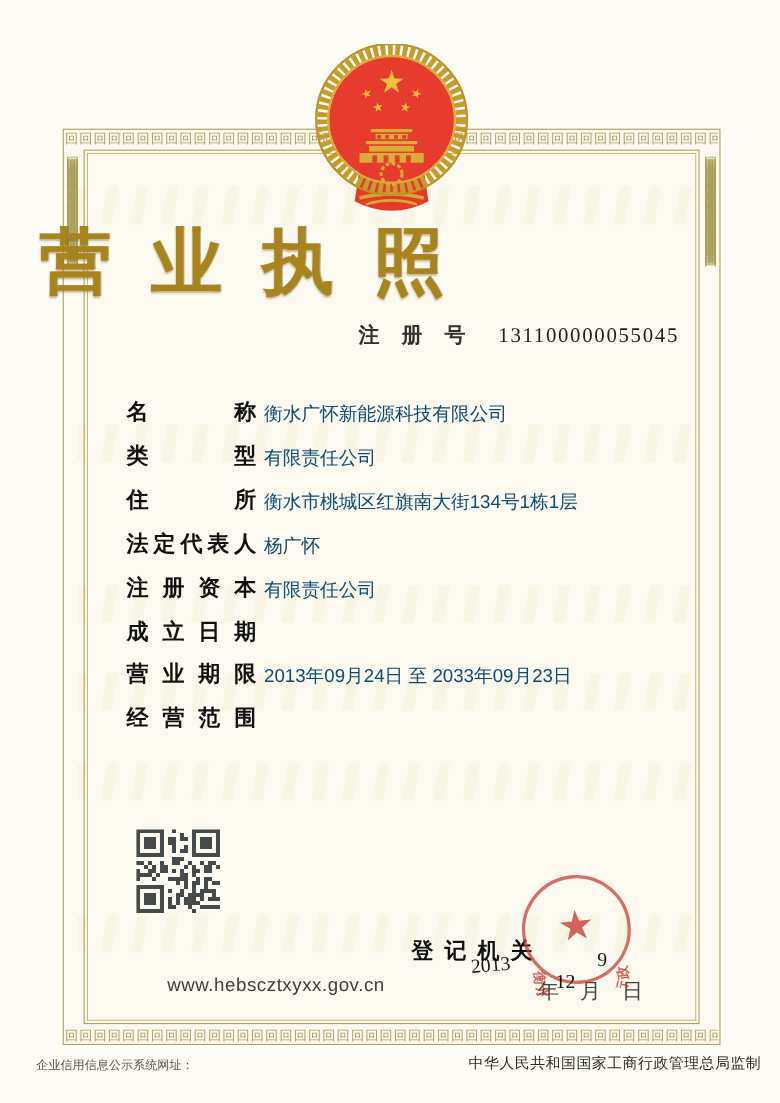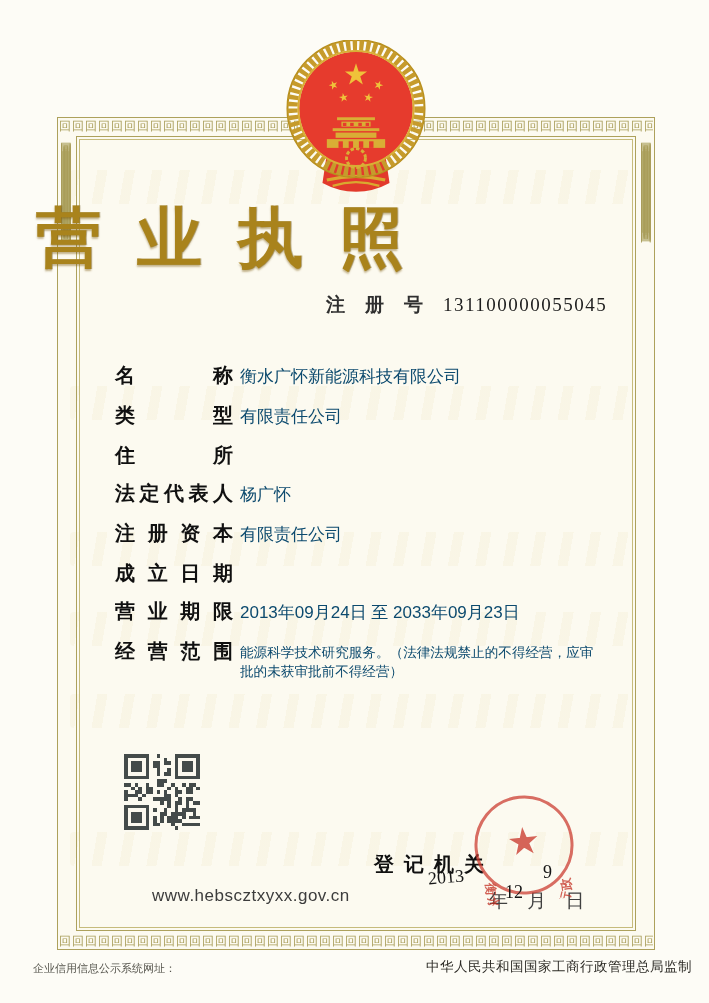--- a/index.html
+++ b/index.html
@@ -45,21 +45,21 @@
     letter-spacing:36px; text-indent:36px; color:#a9831c;
     text-shadow:0 2px 2px rgba(125,92,14,0.45), 1px 0 0 rgba(90,65,8,0.35);
   }
   #reg-line {
     position:absolute; left:326px; top:292px; z-index:4;
     display:flex; align-items:baseline;
   }
   #reg-label { font-size:19px; font-weight:600; color:#2f2f2f; letter-spacing:20px; }
   #reg-number {
     font-family:"Liberation Serif", serif; font-size:19px; color:#1e1e1e;
-    letter-spacing:1.5px; margin-left:0;
+    letter-spacing:1.5px; margin-left:10px;
   }
   
   #fields { position:absolute; left:115px; top:364px; width:480px; z-index:4; }
   .field-row { display:flex; align-items:flex-start; margin-bottom:16px; min-height:22px; }
   .field-row:nth-child(4) { margin-top:15px; }
   .field-label {
     width:118px; flex:0 0 118px; display:flex; justify-content:space-between;
     font-weight:700; font-size:20px; color:#101010; line-height:22px;
   }
   .field-value { margin-left:7px; font-size:17px; color:#0c4a6e; line-height:22px; padding-top:2px; }
@@ -178,20 +178,21 @@
         <span>类</span>
         <span>型</span>
       </div>
       <div class="field-value">有限责任公司</div>
     </div>
     <div class="field-row">
       <div class="field-label">
         <span>住</span>
         <span>所</span>
       </div>
+      <div class="field-value">衡水市桃城区红旗南大街134号1栋1层</div>
     </div>
     <div class="field-row">
       <div class="field-label">
         <span>法</span>
         <span>定</span>
         <span>代</span>
         <span>表</span>
         <span>人</span>
       </div>
       <div class="field-value">杨广怀</div>
@@ -222,21 +223,20 @@
       </div>
       <div class="field-value">2013年09月24日 至 2033年09月23日</div>
     </div>
     <div class="field-row">
       <div class="field-label">
         <span>经</span>
         <span>营</span>
         <span>范</span>
         <span>围</span>
       </div>
-      <div class="field-value scope">能源科学技术研究服务。（法律法规禁止的不得经营，应审批的未获审批前不得经营）</div>
     </div>
   </div>
 
 <svg id="qr" viewBox="0 0 21 21" shape-rendering="crispEdges">
     <rect x="9" y="0" width="1" height="1" fill="#444b4a"></rect>
     <rect x="11" y="1" width="1" height="1" fill="#444b4a"></rect>
     <rect x="8" y="2" width="1" height="1" fill="#444b4a"></rect>
     <rect x="9" y="2" width="1" height="1" fill="#444b4a"></rect>
     <rect x="11" y="2" width="1" height="1" fill="#444b4a"></rect>
     <rect x="12" y="2" width="1" height="1" fill="#444b4a"></rect>

